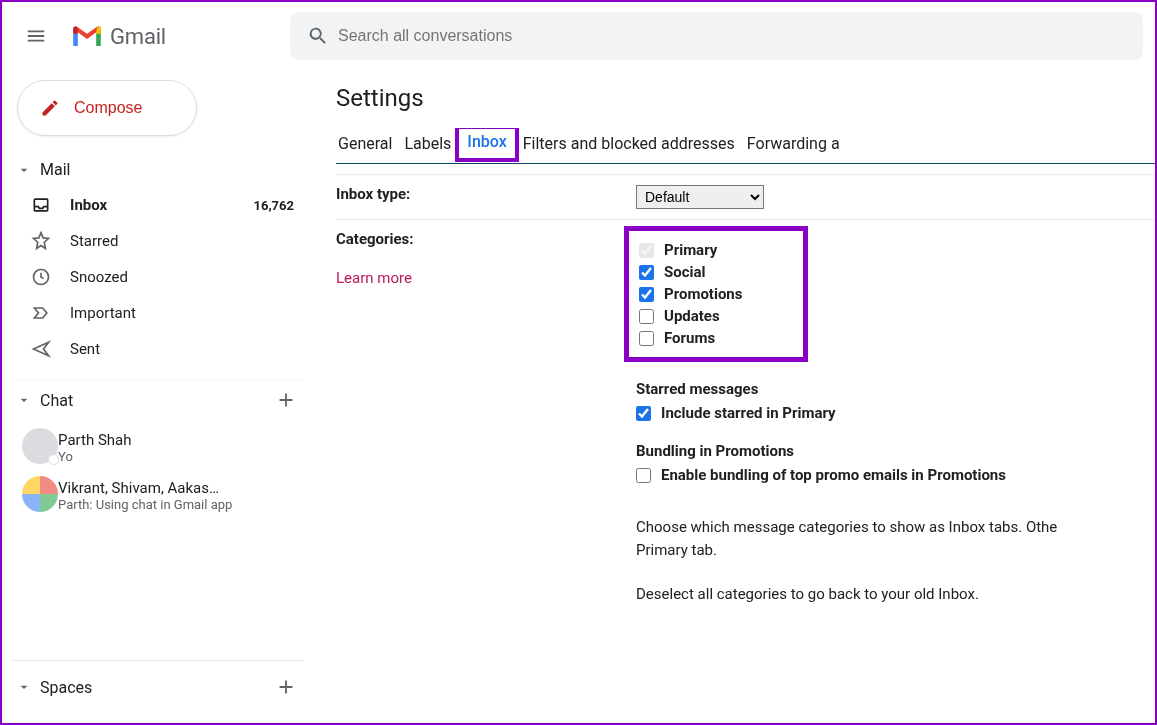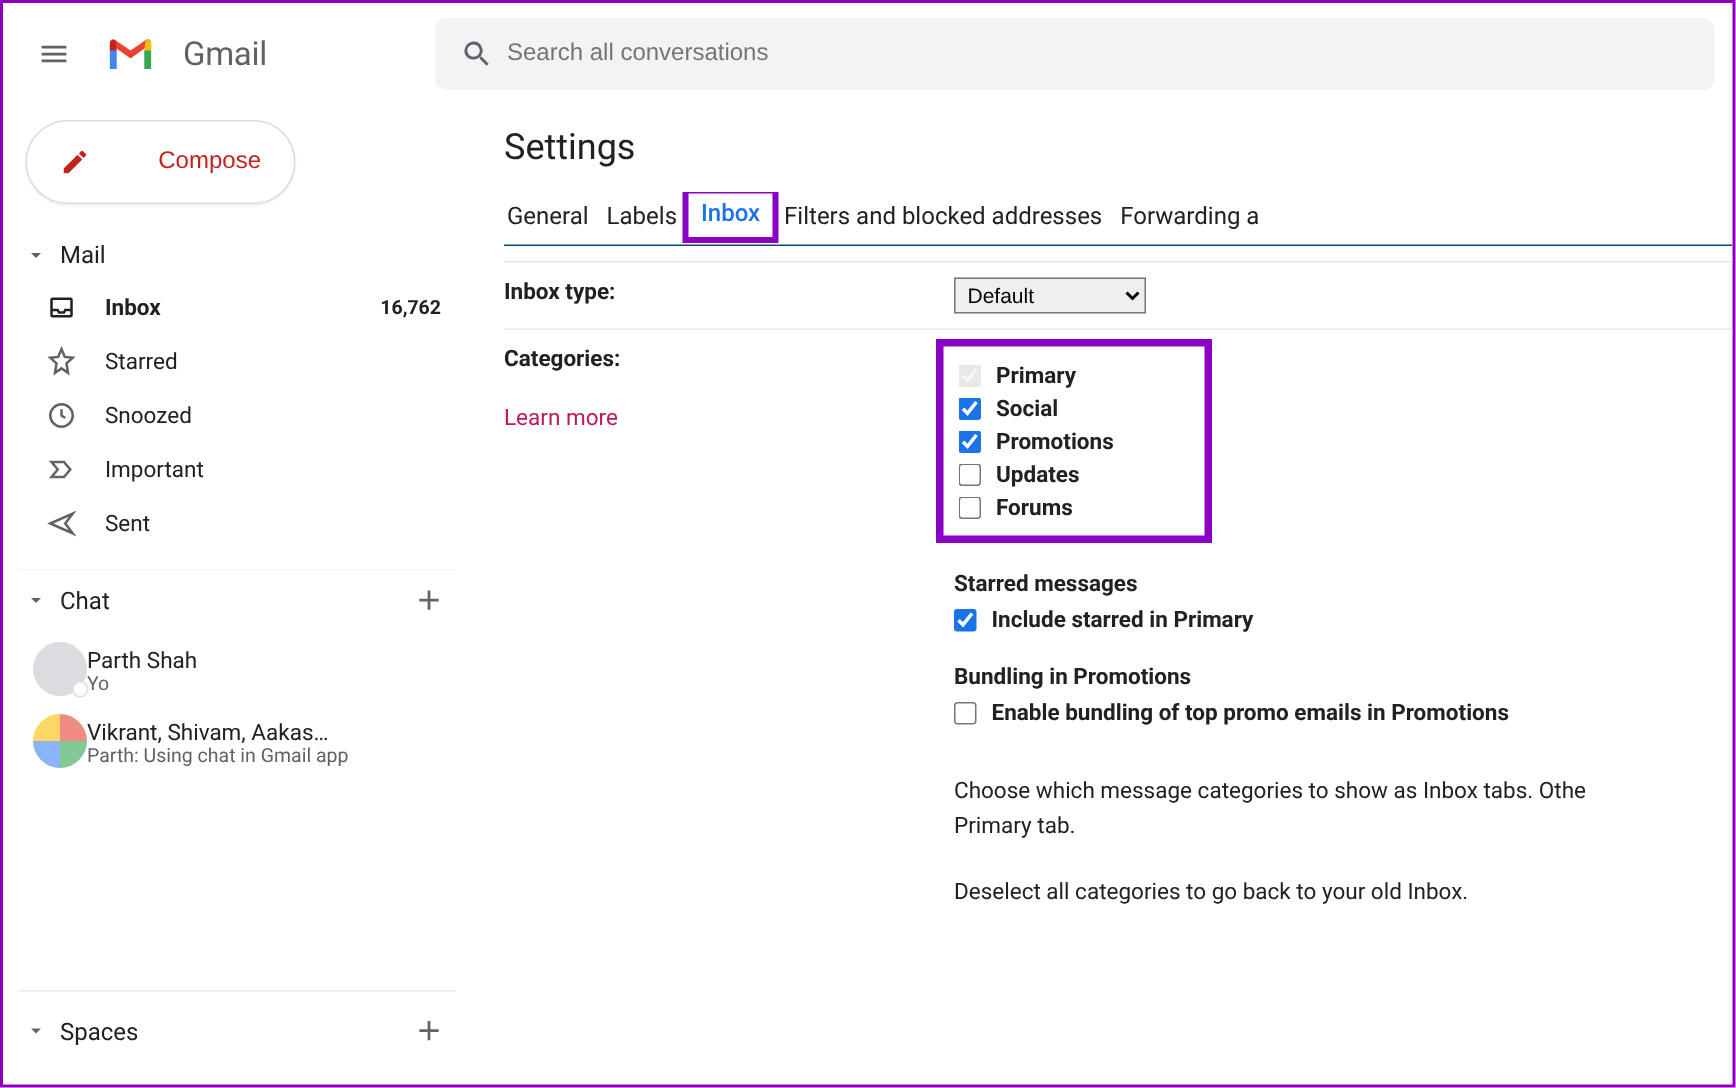--- a/index.html
+++ b/index.html
@@ -22,21 +22,21 @@
   }
   .menu-btn {
     width: 48px;
     height: 48px;
     display:flex;align-items:center;justify-content:center;
     color:#5f6368;
     cursor:pointer;
     border-radius:50%;
   }
   .logo-wrap {
-    display:flex;align-items:center;gap:18px;
+    display:flex;align-items:center;gap:6px;
     padding:0 10px;
     min-width: 230px;
   }
   .logo-text { font-size:22px; color:#5f6368; letter-spacing:-.2px; }
   .search-bar {
     flex:1;
     height:48px;
     background:#f1f3f4;
     border-radius:8px;
     display:flex;align-items:center;
@@ -61,21 +61,20 @@
     display:flex;align-items:center;gap:14px;
     width:180px;height:56px;
     border:1px solid #dadce0;border-radius:28px;
     background:#fff;
     padding:0 22px;
     font-size:16px;color:#c5221f;font-weight:500;
     cursor:pointer;
     box-shadow:0 1px 2px rgba(60,64,67,.1);
     margin-bottom:18px;
     margin-left:5px;
-    justify-content:space-between;
   }
   .section-head {
     display:flex;align-items:center;gap:8px;
     font-size:16px;color:#202124;
     padding:6px 4px 8px 4px;
     cursor:pointer;
   }
   .section-head .spacer{flex:1}
   .plus-btn{color:#5f6368;width:28px;height:28px;display:flex;align-items:center;justify-content:center;cursor:pointer;border-radius:50%}
   .nav-item {

